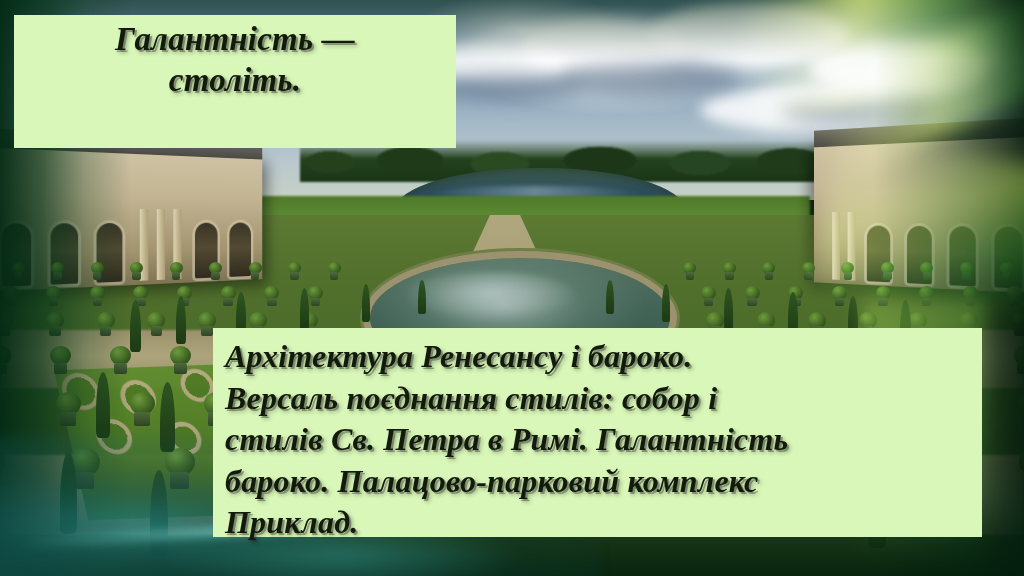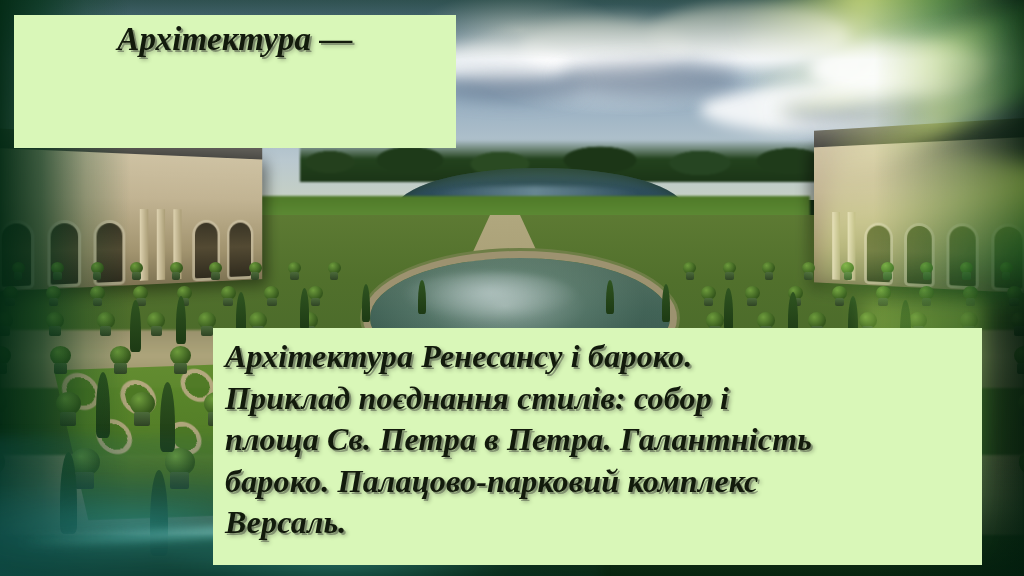--- a/index.html
+++ b/index.html
@@ -195,21 +195,21 @@
     box-sizing:border-box;
   }
   #title-box{
     left:14px;top:15px;width:442px;height:133px;
     padding:4px 10px 0 10px;
     font-size:33px;line-height:41px;
     text-align:center;
   }
   #title-box .ln{display:block;white-space:nowrap;}
   #body-box{
-    left:213px;top:328px;width:769px;height:237px;
+    left:213px;top:328px;width:769px;height:209px;
     padding:8px 12px 0 12px;
     font-size:32px;line-height:41.5px;
     text-align:left;
     font-style:italic;
   }
   #body-box .ln{display:block;white-space:nowrap;}
 </style>
 </head>
 <body>
 
@@ -452,24 +452,25 @@
     <div class="vig-bottom"></div>
     <div class="water-sweep"></div>
     <div class="water-streak"></div>
     <div class="streak streak-a"></div>
     <div class="streak streak-b"></div>
     <div class="streak streak-c"></div>
     <div class="streak streak-d"></div>
   </div>
 
   <div id="title-box" class="textbox">
-    <span class="ln">Архітектура —</span>
+    <span class="ln">Галантність —</span>
+    <span class="ln">століть.</span>
   </div>
 
   <div id="body-box" class="textbox">
     <span class="ln">Архітектура Ренесансу і бароко.</span>
-    <span class="ln">Приклад поєднання стилів: собор і</span>
-    <span class="ln">площа Св. Петра в Петра. Галантність</span>
+    <span class="ln">Версаль поєднання стилів: собор і</span>
+    <span class="ln">стилів Св. Петра в Римі. Галантність</span>
     <span class="ln">бароко. Палацово-парковий  комплекс</span>
-    <span class="ln">Версаль.</span>
+    <span class="ln">Приклад.</span>
   </div>
 
 </div>
 
 </body></html>

